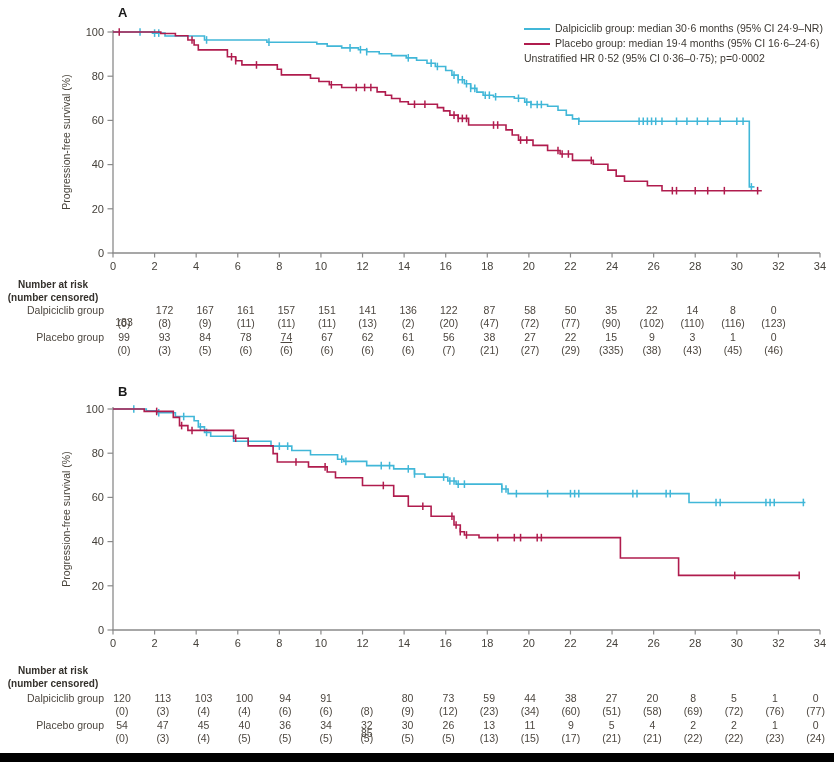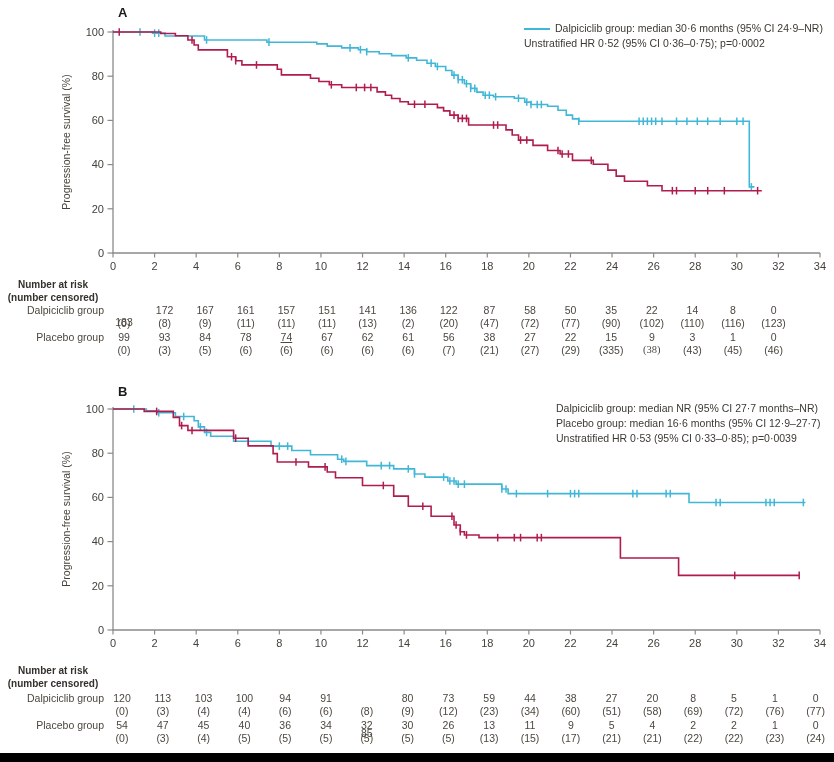--- a/index.html
+++ b/index.html
@@ -274,35 +274,28 @@
   <div class="ylabel" style="left:-44px;top:135px;">Progression-free survival (%)</div>
   <div class="ylabel" style="left:-44px;top:512px;">Progression-free survival (%)</div>
 
 
   <div class="legend" style="left:524px;top:21px;">
     <div class="lrow">
       <span class="swatch" style="background: rgb(65, 183, 216);"></span>
       <span>Dalpiciclib group: median 30·6 months (95% CI 24·9–NR)</span>
     </div>
     <div class="lrow">
+      <span class="swatch" style="background: rgb(176, 28, 78);"></span>
+      <span>Placebo group: median 19·4 months (95% CI 16·6–24·6)</span>
+    </div>
+    <div class="lrow">
       <span>Unstratified HR 0·52 (95% CI 0·36–0·75); p=0·0002</span>
     </div>
   </div>
 
-  <div class="legend" style="left:556px;top:401px;">
-    <div class="lrow">
-      <span>Dalpiciclib group: median NR (95% CI 27·7 months–NR)</span>
-    </div>
-    <div class="lrow">
-      <span>Placebo group: median 16·6 months (95% CI 12·9–27·7)</span>
-    </div>
-    <div class="lrow">
-      <span>Unstratified HR 0·53 (95% CI 0·33–0·85); p=0·0039</span>
-    </div>
-  </div>
 
   <div class="risk-header" style="top:279px;">Number at risk</div>
   <div class="risk-header" style="top:292px;">(number censored)</div>
   <div id="riskA">
       <div class="risk-label" style="top: 304px;">Dalpiciclib group</div>
       <span class="risk-val" style="left: 124px; top: 316px; text-align: center;">183</span>
       <span class="risk-val" style="left: 124px; top: 317px;">(0)</span>
       <span class="risk-val" style="left: 164.6px; top: 304px;">172</span>
       <span class="risk-val" style="left: 164.6px; top: 317px;">(8)</span>
       <span class="risk-val" style="left: 205.2px; top: 304px;">167</span>
@@ -356,21 +349,21 @@
       <span class="risk-val" style="left: 448.8px; top: 344px;">(7)</span>
       <span class="risk-val" style="left: 489.4px; top: 331px;">38</span>
       <span class="risk-val" style="left: 489.4px; top: 344px;">(21)</span>
       <span class="risk-val" style="left: 530px; top: 331px;">27</span>
       <span class="risk-val" style="left: 530px; top: 344px;">(27)</span>
       <span class="risk-val" style="left: 570.6px; top: 331px;">22</span>
       <span class="risk-val" style="left: 570.6px; top: 344px;">(29)</span>
       <span class="risk-val" style="left: 611.2px; top: 331px;">15</span>
       <span class="risk-val" style="left: 611.2px; top: 344px;">(335)</span>
       <span class="risk-val" style="left: 651.8px; top: 331px;">9</span>
-      <span class="risk-val" style="left: 651.8px; top: 344px; font-family: Liberation Serif, serif;">(38)</span>
+      <span class="risk-val" style="left: 651.8px; top: 344px;">(38)</span>
       <span class="risk-val" style="left: 692.4px; top: 331px;">3</span>
       <span class="risk-val" style="left: 692.4px; top: 344px;">(43)</span>
       <span class="risk-val" style="left: 733px; top: 331px;">1</span>
       <span class="risk-val" style="left: 733px; top: 344px;">(45)</span>
       <span class="risk-val" style="left: 773.6px; top: 331px;">0</span>
       <span class="risk-val" style="left: 773.6px; top: 344px;">(46)</span>
     </div>
 
   <div class="risk-header" style="top:665px;">Number at risk</div>
   <div class="risk-header" style="top:678px;">(number censored)</div>

